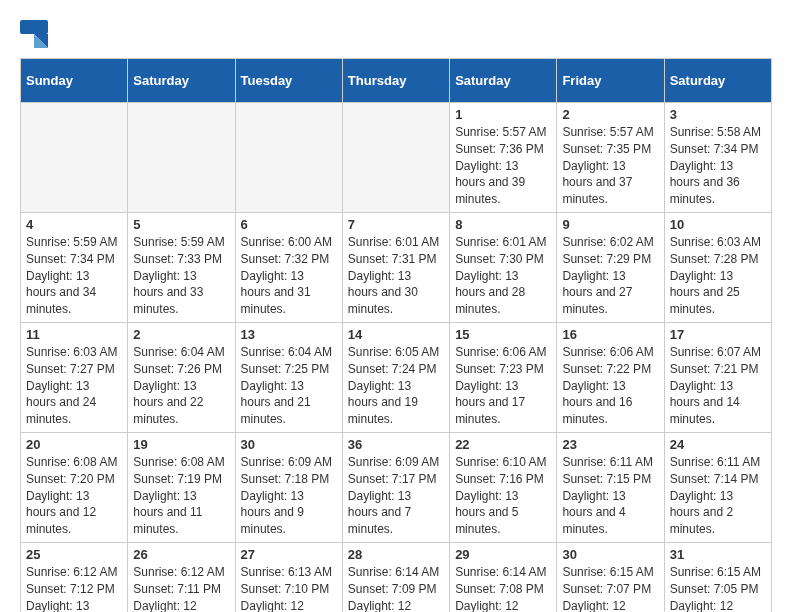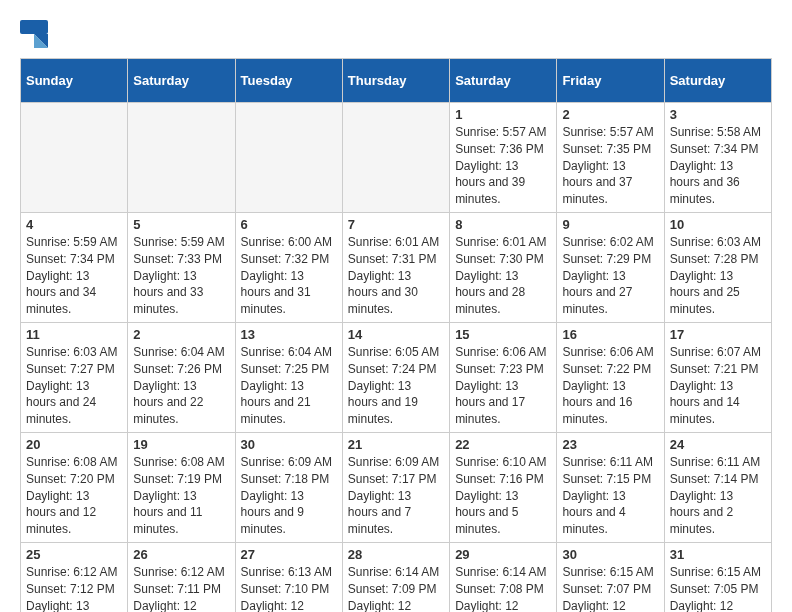--- a/index.html
+++ b/index.html
@@ -208,21 +208,21 @@
         </td>
         <td>
           <div class="day-number">19</div>
           <div class="day-info">Sunrise: 6:08 AM<br>Sunset: 7:19 PM<br>Daylight: 13 hours and 11 minutes.</div>
         </td>
         <td>
           <div class="day-number">30</div>
           <div class="day-info">Sunrise: 6:09 AM<br>Sunset: 7:18 PM<br>Daylight: 13 hours and 9 minutes.</div>
         </td>
         <td>
-          <div class="day-number">21</div>
+          <div class="day-number">36</div>
           <div class="day-info">Sunrise: 6:09 AM<br>Sunset: 7:17 PM<br>Daylight: 13 hours and 7 minutes.</div>
         </td>
         <td>
           <div class="day-number">22</div>
           <div class="day-info">Sunrise: 6:10 AM<br>Sunset: 7:16 PM<br>Daylight: 13 hours and 5 minutes.</div>
         </td>
         <td>
           <div class="day-number">23</div>
           <div class="day-info">Sunrise: 6:11 AM<br>Sunset: 7:15 PM<br>Daylight: 13 hours and 4 minutes.</div>
         </td>

